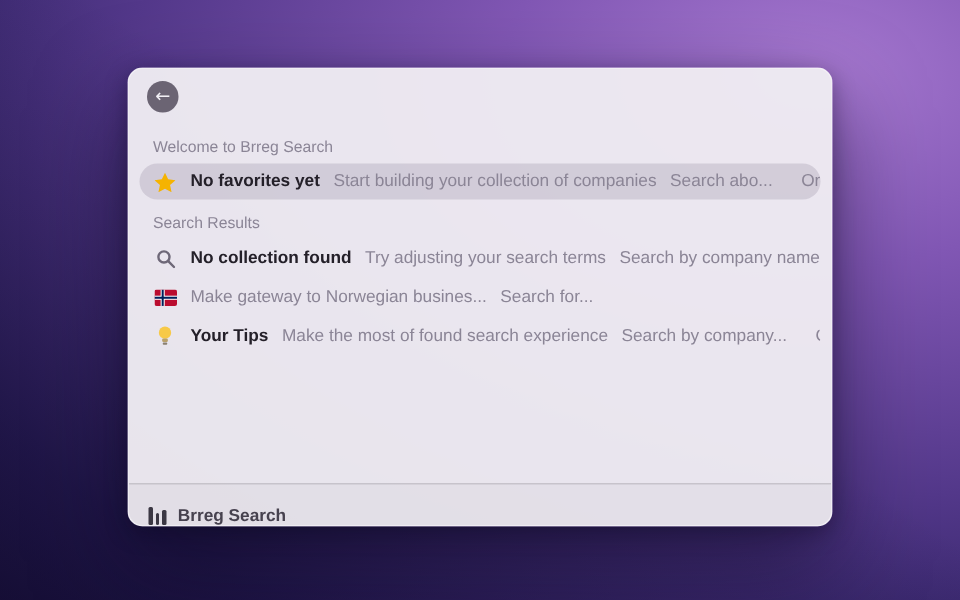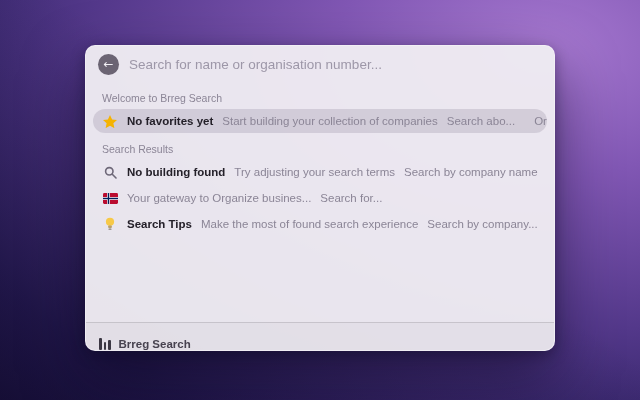--- a/index.html
+++ b/index.html
@@ -111,21 +111,20 @@
   .footer-logo i:nth-child(3) { height: 10px; }
   .footer-name { font-size: 11.5px; font-weight: 600; color: #47424f; }
 </style>
 </head>
 <body>
 
 <div class="launcher">
 
   <div class="search-bar">
     <button class="back-btn"><span>←</span></button>
-    <input class="search-input" type="text" placeholder="Search for name or organisation number..." style="">
   </div>
 
   <div class="results-list">
 
     <div class="section-title">Welcome to Brreg Search</div>
 
     <div class="row selected">
       <span class="row-icon">
         <svg width="14" height="13" viewBox="0 0 24 22">
             <path d="M12 0l3.6 7.6 8.4 1-6.2 5.6 1.7 8.2L12 18.3 4.5 22.4l1.7-8.2L0 8.6l8.4-1z" fill="#f5b301"></path>
@@ -139,51 +138,51 @@
 
     <div class="section-title">Search Results</div>
 
     <div class="row">
       <span class="row-icon">
         <svg width="13" height="13" viewBox="0 0 13 13">
             <circle cx="5.3" cy="5.3" r="3.7" fill="none" stroke="#6e6878" stroke-width="1.6"></circle>
             <line x1="8.3" y1="8.3" x2="12" y2="12" stroke="#6e6878" stroke-width="1.6" stroke-linecap="round"></line>
           </svg>
       </span>
-      <span class="row-title">No building found</span>
+      <span class="row-title">No collection found</span>
       <span class="row-sub">Try adjusting your search terms</span>
       <span class="row-acc">Search by company name</span>
 
     </div>
 
 
     <div class="row">
       <span class="row-icon">
         <svg width="15" height="11" viewBox="0 0 22 16">
             <rect width="22" height="16" rx="2" fill="#ba0c2f"></rect>
             <rect x="6" width="4" height="16" fill="#ffffff"></rect>
             <rect y="6" width="22" height="4" fill="#ffffff"></rect>
             <rect x="7" width="2" height="16" fill="#00205b"></rect>
             <rect y="7" width="22" height="2" fill="#00205b"></rect>
           </svg>
       </span>
-      <span class="row-sub">Your gateway to Organize busines...</span>
+      <span class="row-sub">Make gateway to Norwegian busines...</span>
       <span class="row-acc">Search for...</span>
 
     </div>
 
     <div class="row">
       <span class="row-icon">
         <svg width="12" height="14" viewBox="0 0 12 14">
             <circle cx="6" cy="4.8" r="4.1" fill="#f7c948"></circle>
             <rect x="4.1" y="8.6" width="3.8" height="2.4" rx="0.9" fill="#b9a06a"></rect>
             <rect x="4.5" y="11.4" width="3" height="1.4" rx="0.6" fill="#8a8070"></rect>
           </svg>
       </span>
-      <span class="row-title">Search Tips</span>
+      <span class="row-title">Your Tips</span>
       <span class="row-sub">Make the most of found search experience</span>
       <span class="row-acc">Search by company...</span>
       <span class="row-right">Or organization number</span>
     </div>
 
   </div>
 
   <div class="footer">
     <span class="footer-logo">
         <i></i>

